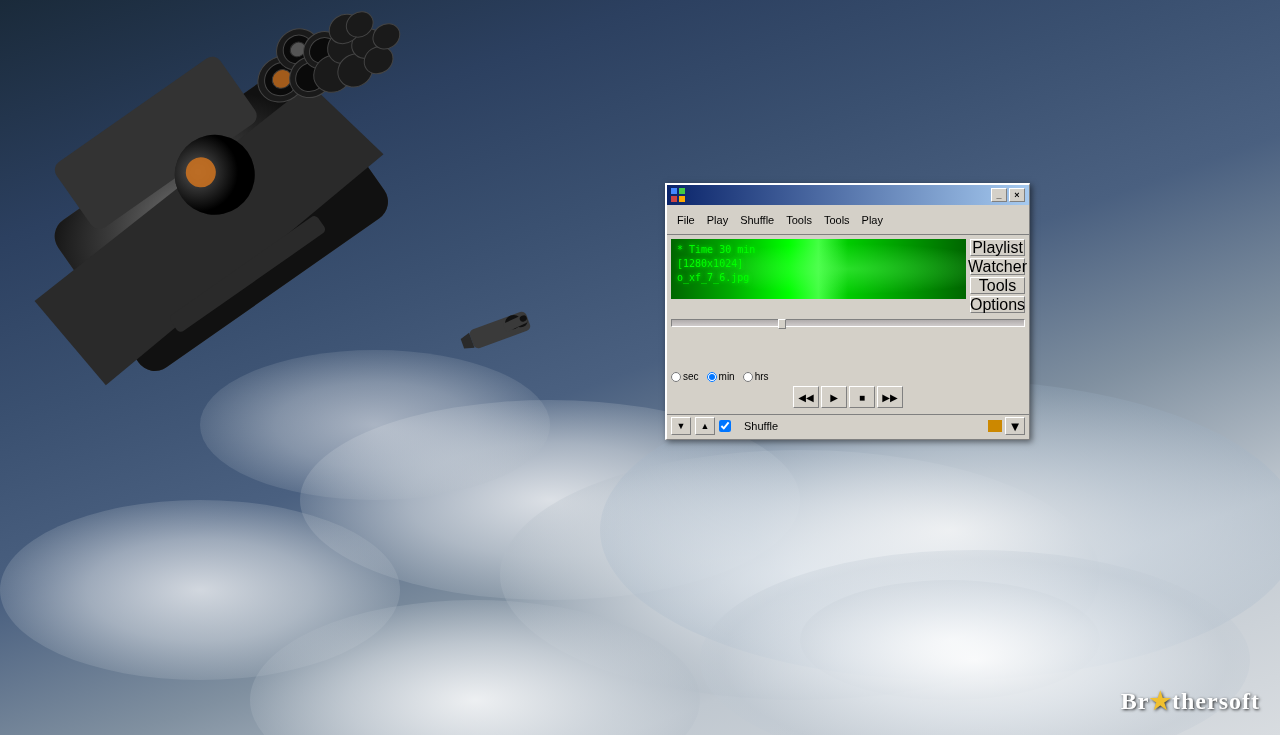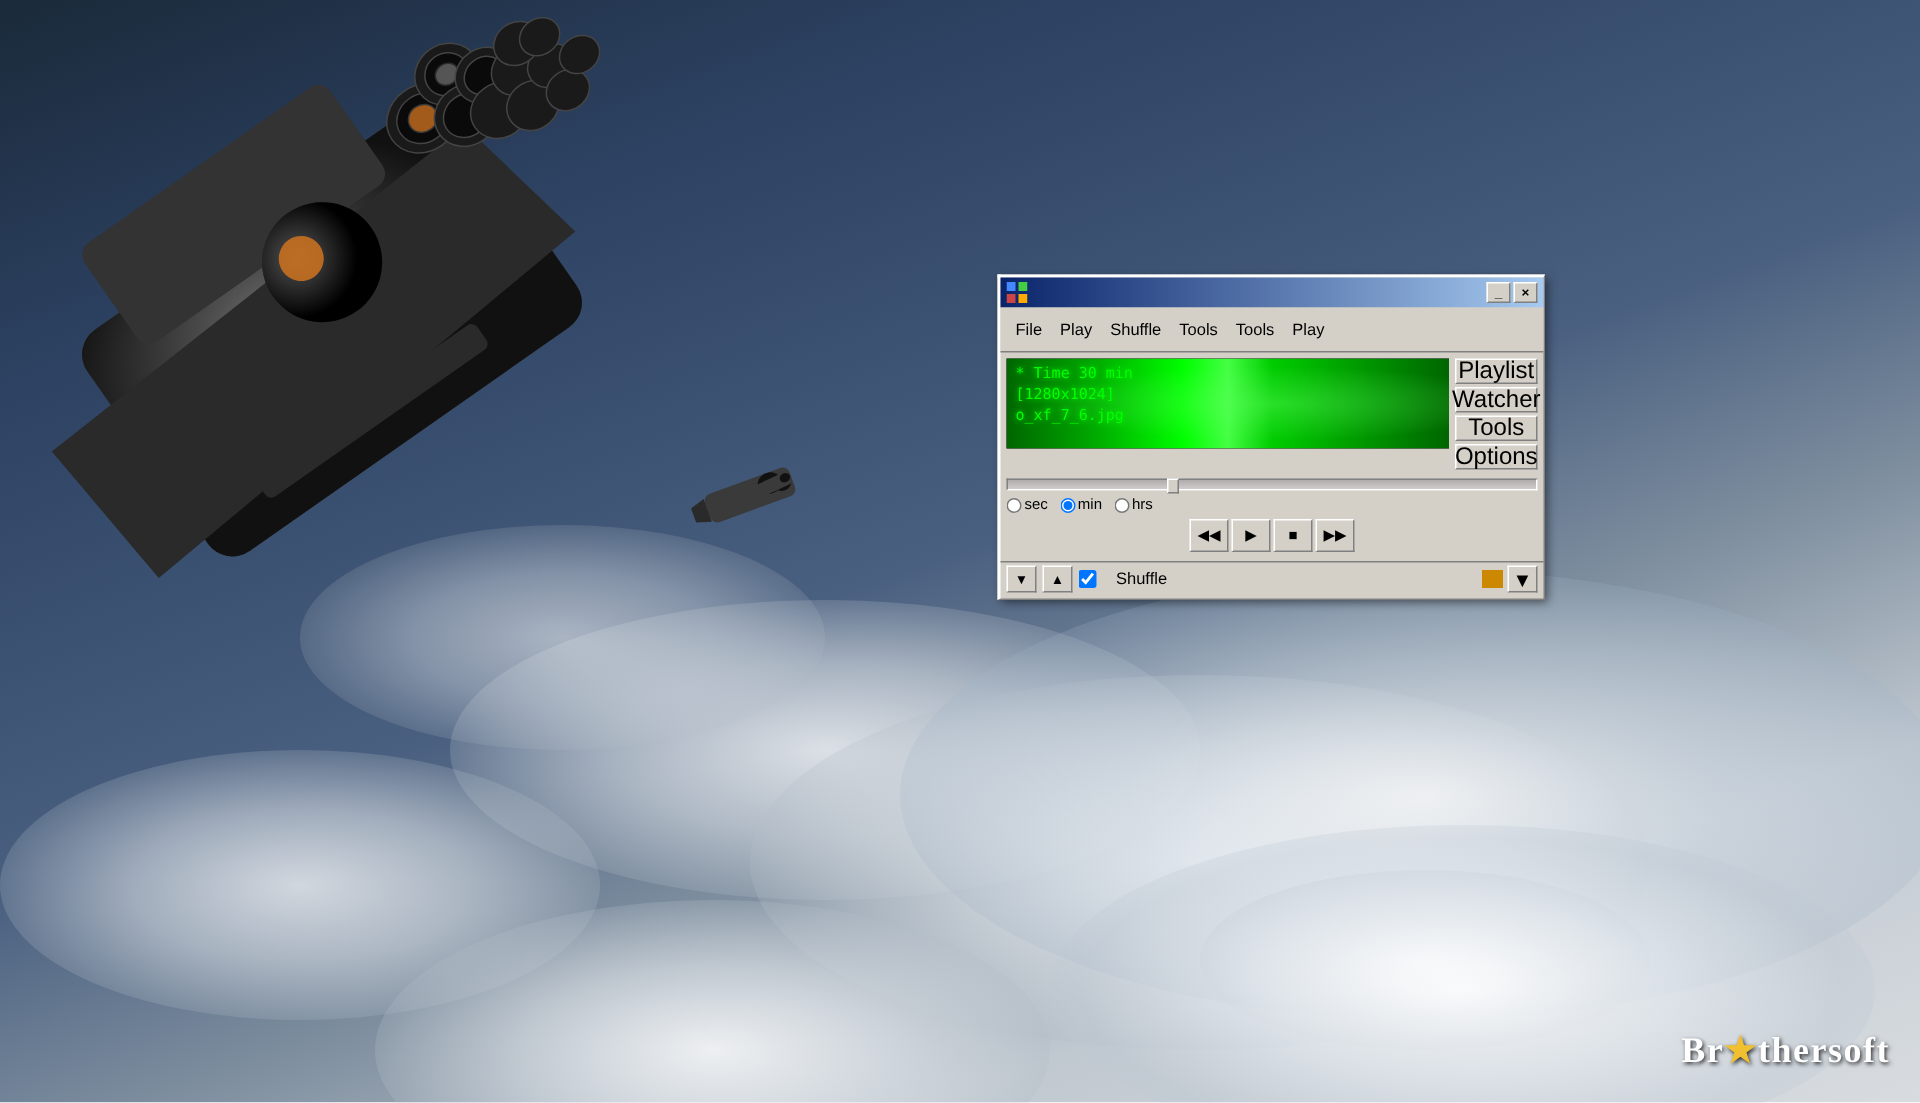--- a/index.html
+++ b/index.html
@@ -258,20 +258,21 @@
       gap: 8px;
       margin-bottom: 4px;
     }
 
     .radio-label {
       display: flex;
       align-items: center;
       gap: 2px;
       font-size: 10px;
       cursor: pointer;
+      margin-top: 40px;
     }
 
     .radio-input {
       width: 10px;
       height: 10px;
       cursor: pointer;
     }
 
     
     .transport-row {

